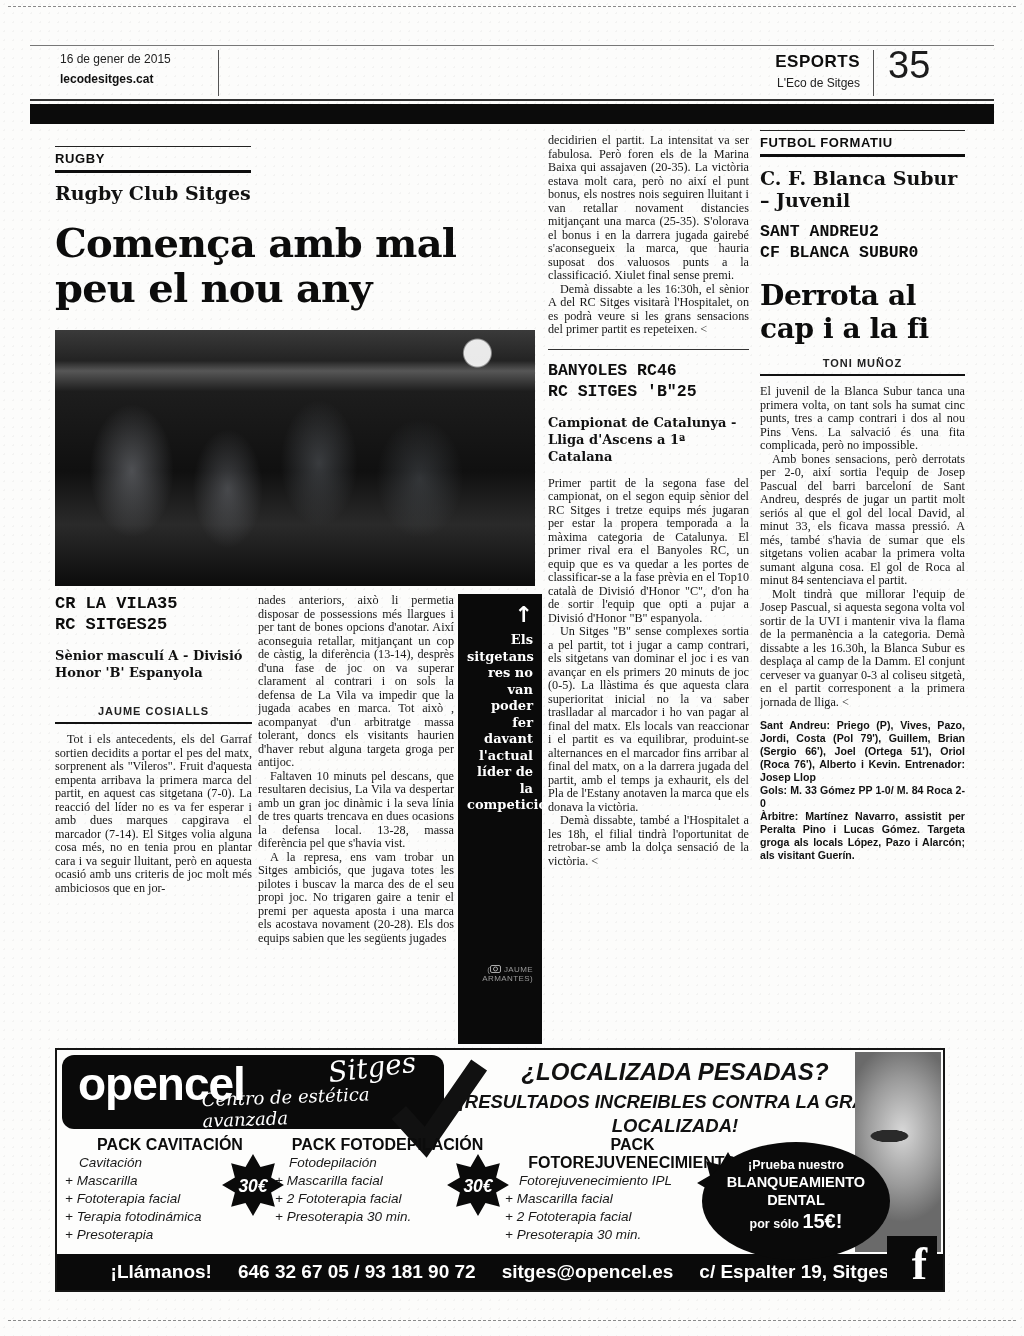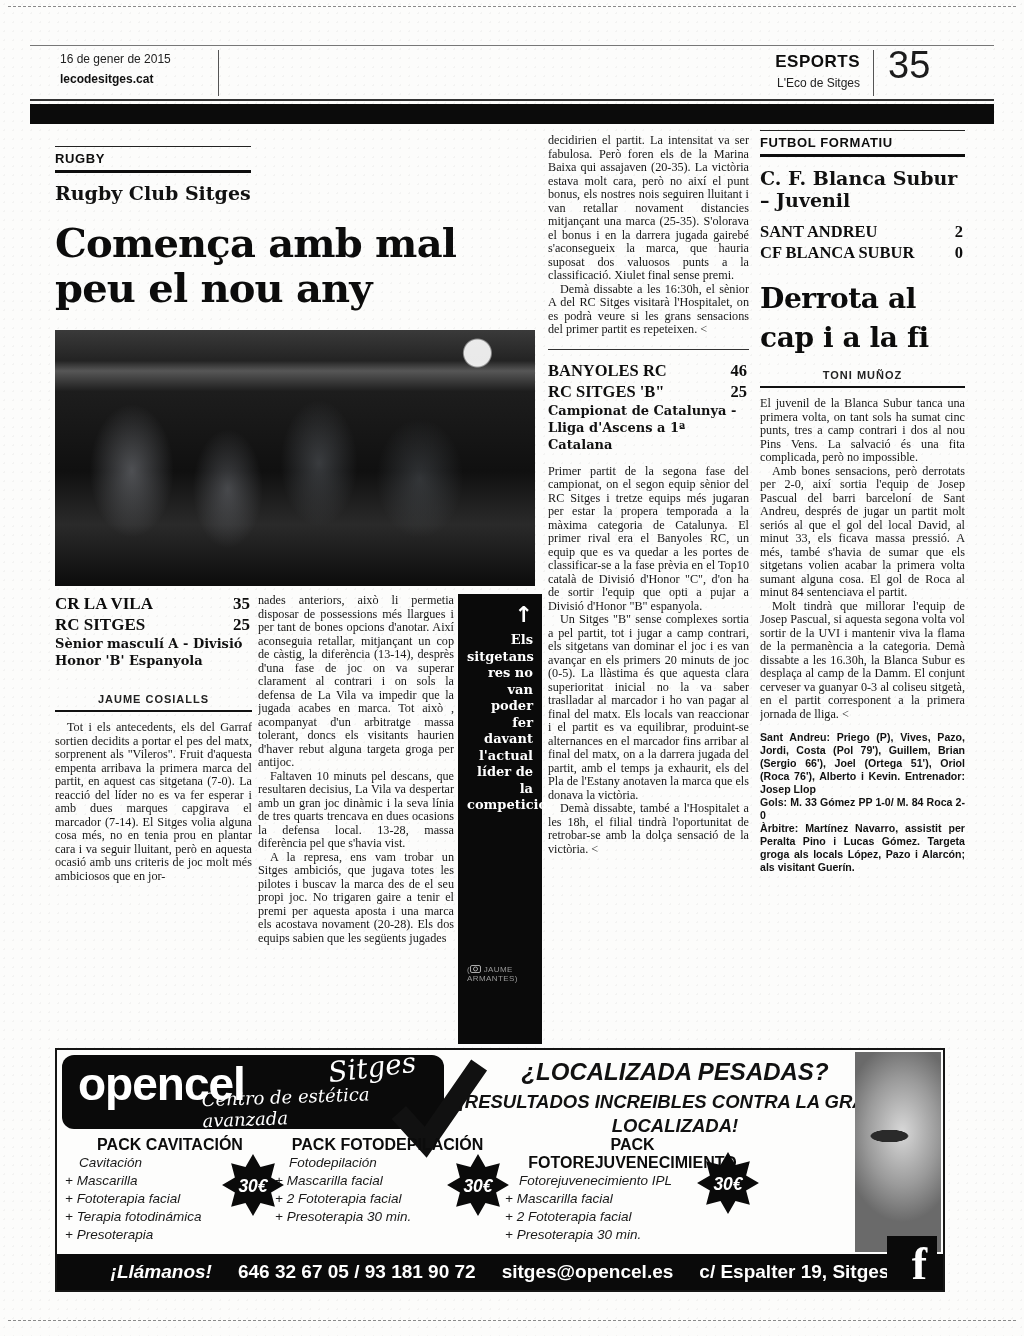--- a/index.html
+++ b/index.html
@@ -20,24 +20,24 @@
   .hdr-section{left:640px;top:52px;width:220px;text-align:right;font-family:"Liberation Sans",sans-serif;font-size:17px;font-weight:800;letter-spacing:.5px;color:#0d0d0d;}
   .hdr-pub{left:640px;top:76px;width:220px;text-align:right;font-family:"Liberation Sans",sans-serif;font-size:12px;color:#222;}
   .hdr-page{left:888px;top:44px;width:80px;font-family:"Liberation Sans",sans-serif;font-size:38px;font-weight:400;color:#1c1c1c;}
   .hdr-rule{position:absolute;left:30px;right:30px;top:99px;border-top:2px solid #333;}
   .hdr-bar{position:absolute;left:30px;right:30px;top:104px;height:20px;background:#0b0b0b;}
   
   .kicker{font-family:"Liberation Sans",sans-serif;font-size:13px;font-weight:800;letter-spacing:.6px;color:#0d0d0d;
     border-top:1.5px solid #222;border-bottom:3px solid #0d0d0d;padding:4px 0 4px 0;}
   .clubline{font-family:"DejaVu Serif",serif;font-size:19px;font-weight:bold;color:#111;}
   .headline{font-family:"DejaVu Serif",serif;font-weight:800;color:#0c0c0c;font-size:40px;line-height:45px;letter-spacing:-.8px;}
-  .headline2{font-family:"DejaVu Serif",serif;font-weight:800;color:#0c0c0c;font-size:28px;line-height:39px;letter-spacing:-.4px;}
-  .scrow{display:flex;justify-content:space-between;font-family:Liberation Serif, serif;font-weight:800;font-size:17px;line-height:21px;color:#0d0d0d;}
+  .headline2{font-family:"DejaVu Serif",serif;font-weight:800;color:#0c0c0c;font-size:28px;line-height:33px;letter-spacing:-.4px;}
+  .scrow{display:flex;font-family:Liberation Mono, monospace;font-weight:800;font-size:17px;line-height:21px;color:#0d0d0d;}
   .scrow .sc{padding-right:2px;}
-  .competition{font-family:"DejaVu Serif",serif;font-weight:bold;font-size:13px;line-height:17px;color:#111;}
+  .competition{font-family:"DejaVu Serif",serif;font-weight:bold;font-size:13px;line-height:17px;color:#111;margin-top:12px;}
   .byline{font-family:"Liberation Sans",sans-serif;font-size:11px;font-weight:bold;letter-spacing:1px;color:#222;text-align:center;margin-top:24px;}
   .byline-rule{border-top:2.5px solid #111;margin-top:5px;}
   
   .bodycol{overflow:hidden;}
   .para{font-size:12.2px;line-height:13.5px;text-align:justify;margin:0;color:#161616;}
   .para.ind{text-indent:12px;}
   .divider{border-top:1.5px solid #333;margin:12px 0 10px 0;}
   
   .photo{
     background-color:#0d0d0d;
@@ -45,21 +45,21 @@
       radial-gradient(circle at 88% 9%, rgba(255,255,255,.9) 0 13px, transparent 15px),
       radial-gradient(ellipse 60px 95px at 16% 55%, rgba(195,200,210,.35), transparent 70%),
       radial-gradient(ellipse 50px 85px at 36% 62%, rgba(170,175,185,.32), transparent 70%),
       radial-gradient(ellipse 55px 90px at 55% 52%, rgba(150,158,168,.3), transparent 70%),
       radial-gradient(ellipse 62px 85px at 76% 58%, rgba(140,150,160,.26), transparent 70%),
       linear-gradient(180deg,#3a3a3a 0%,#232323 12%,#575757 16%,#1d1d1d 24%,#101010 55%,#2a2a2a 76%,#0c0c0c 100%);
   }
   .capstrip{background:#0a0a0a;color:#fff;padding:10px 9px;box-sizing:border-box;}
   .cap-arrow{display:block;text-align:right;font-family:"DejaVu Sans",sans-serif;font-size:22px;font-weight:bold;line-height:22px;}
   .cap-text{display:block;margin-top:6px;font-family:"DejaVu Serif",serif;font-weight:bold;font-size:13px;line-height:16.5px;text-align:right;}
-  .cap-credit{display:block;margin-top:150px;font-family:"Liberation Sans",sans-serif;font-size:8px;color:#9a9a9a;letter-spacing:.4px;}
+  .cap-credit{display:block;margin-top:150px;font-family:"Liberation Sans",sans-serif;font-size:8px;color:#9a9a9a;letter-spacing:.4px;text-align:right;}
   
   .lineup{font-family:"Liberation Sans",sans-serif;font-size:10.6px;line-height:13px;font-weight:bold;color:#111;text-align:justify;margin:0;}
   
   .ad{left:55px;top:1048px;width:890px;height:244px;border:2px solid #151515;box-sizing:border-box;background:#fdfdfc;overflow:hidden;}
   .ad-logo{position:absolute;left:5px;top:5px;width:382px;height:74px;background:#0a0a0a;border-radius:12px;}
   .ad-brand{position:absolute;left:16px;top:2px;color:#fff;font-family:"Liberation Sans",sans-serif;font-weight:800;font-size:46px;letter-spacing:-1px;}
   .ad-script{position:absolute;right:28px;top:-4px;color:#fff;font-family:"DejaVu Serif",serif;font-style:italic;font-size:28px;transform:rotate(-7deg);}
   .ad-tagline{position:absolute;left:140px;bottom:2px;color:#fff;font-family:"DejaVu Serif",serif;font-style:italic;font-size:18px;transform:rotate(-2deg);}
   .ad-heads{position:absolute;left:358px;top:8px;width:520px;text-align:center;font-family:"Liberation Sans",sans-serif;font-weight:800;font-style:italic;color:#111;}
   .ad-h1{font-size:24px;line-height:28px;}
@@ -76,21 +76,21 @@
   .dental .d2{font-size:14.5px;font-weight:800;margin-top:2px;}
   .dental .d3{font-size:14.5px;font-weight:800;margin-top:2px;}
   .dental .d4{font-size:12.5px;font-weight:bold;margin-top:2px;}
   .dental .dprice{font-size:20px;font-weight:800;}
   .model{position:absolute;right:2px;top:2px;width:86px;height:200px;z-index:1;
     background:
       radial-gradient(ellipse 30px 10px at 40% 42%, #2a2a2a 0 60%, transparent 65%),
       radial-gradient(ellipse 60px 90px at 55% 40%, #d8d8d8, #9a9a9a 60%, #6a6a6a 100%),
       linear-gradient(180deg,#bdbdbd,#7d7d7d);}
   .ad-bar{position:absolute;left:0;right:0;bottom:0;height:36px;background:#0a0a0a;display:flex;align-items:center;justify-content:center;gap:26px;color:#fff;font-family:"Liberation Sans",sans-serif;font-weight:bold;font-size:19px;z-index:2;}
-  .ad-bar .call{font-style:italic;}
+  .ad-bar .call{}
   .fb{position:absolute;right:6px;bottom:2px;width:50px;height:52px;background:#0a0a0a;color:#fff;z-index:4;
     font-family:"Liberation Serif",serif;font-weight:bold;font-size:46px;text-align:right;line-height:56px;padding-right:10px;box-sizing:border-box;}
 </style>
 </head>
 <body>
 
 <div class="page">
 
   <div class="crop-line" style="left:8px;right:8px;top:6px;"></div>
   <div class="crop-line" style="left:8px;right:8px;top:1320px;"></div>
@@ -234,20 +234,26 @@
       <div class="pack-item first">Fotorejuvenecimiento IPL</div>
       <div class="pack-item">+ Mascarilla facial</div>
       <div class="pack-item">+ 2 Fototerapia facial</div>
       <div class="pack-item">+ Presoterapia 30 min.</div>
       <svg class="burst" style="left:190px;top:14px;" width="66" height="66" viewBox="0 0 64 64">
         <polygon points="62,32 49.55,39.27 53.2,53.2 39.27,49.55 32,62 24.73,49.55 10.8,53.2 14.45,39.27 2,32 14.45,24.73 10.8,10.8 24.73,14.45 32,2 39.27,14.45 53.2,10.8 49.55,24.73" fill="#0a0a0a"></polygon>
         <text x="32" y="39" text-anchor="middle" font-size="17">30€</text>
       </svg>
     </div>
 
+    <div class="dental">
+      <div class="d1">¡Prueba nuestro</div>
+      <div class="d2">BLANQUEAMIENTO</div>
+      <div class="d3">DENTAL</div>
+      <div class="d4"><span>por sólo</span> <span class="dprice">15€!</span></div>
+    </div>
 
     <div class="ad-bar">
       <span class="call">¡Llámanos!</span>
       <span>646 32 67 05  /  93 181 90 72</span>
       <span>sitges@opencel.es</span>
       <span>c/ Espalter 19, Sitges</span>
     </div>
 
     <div class="fb">f</div>
   </div>

